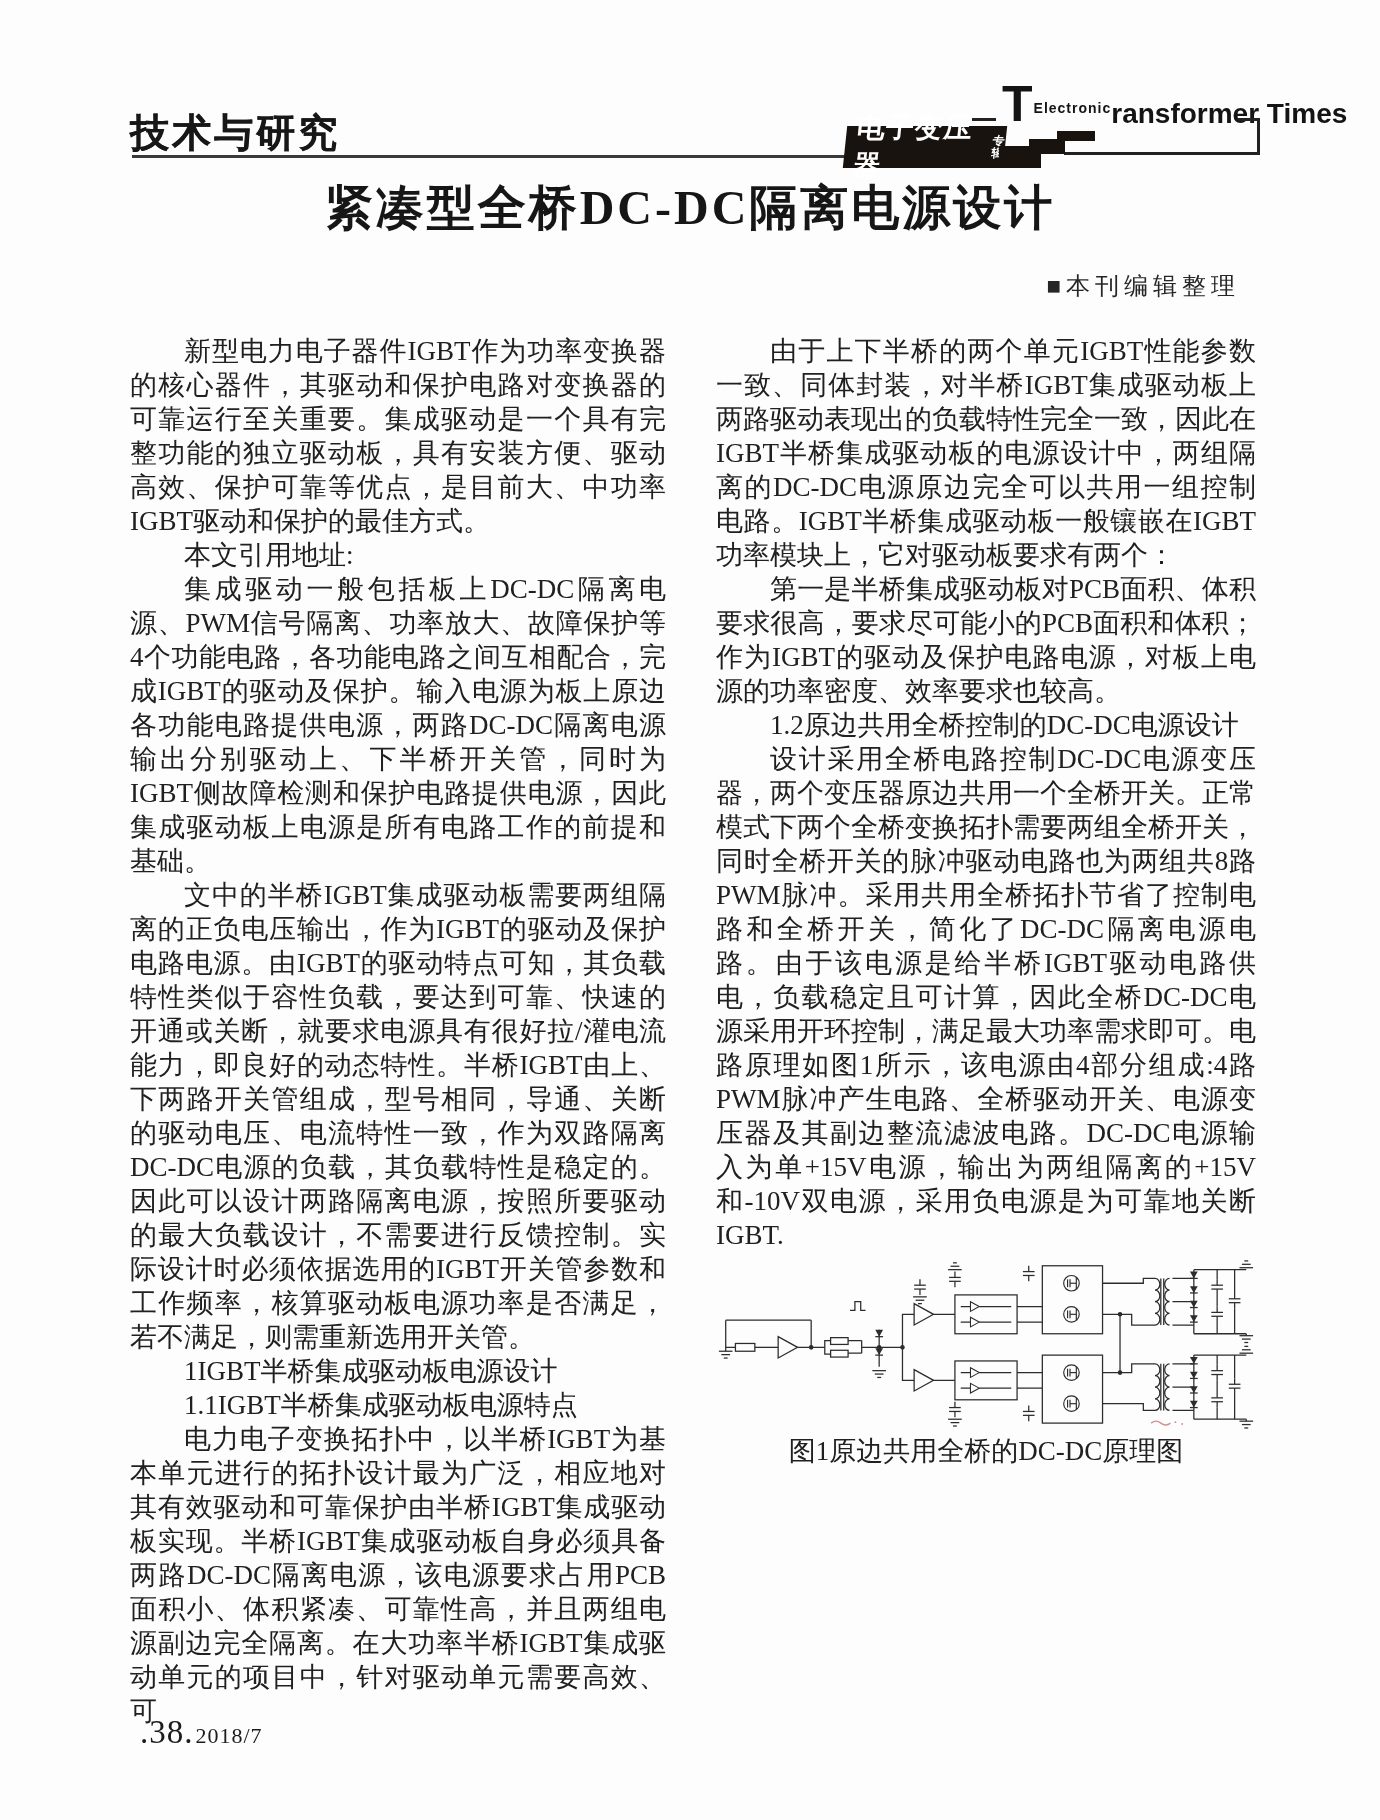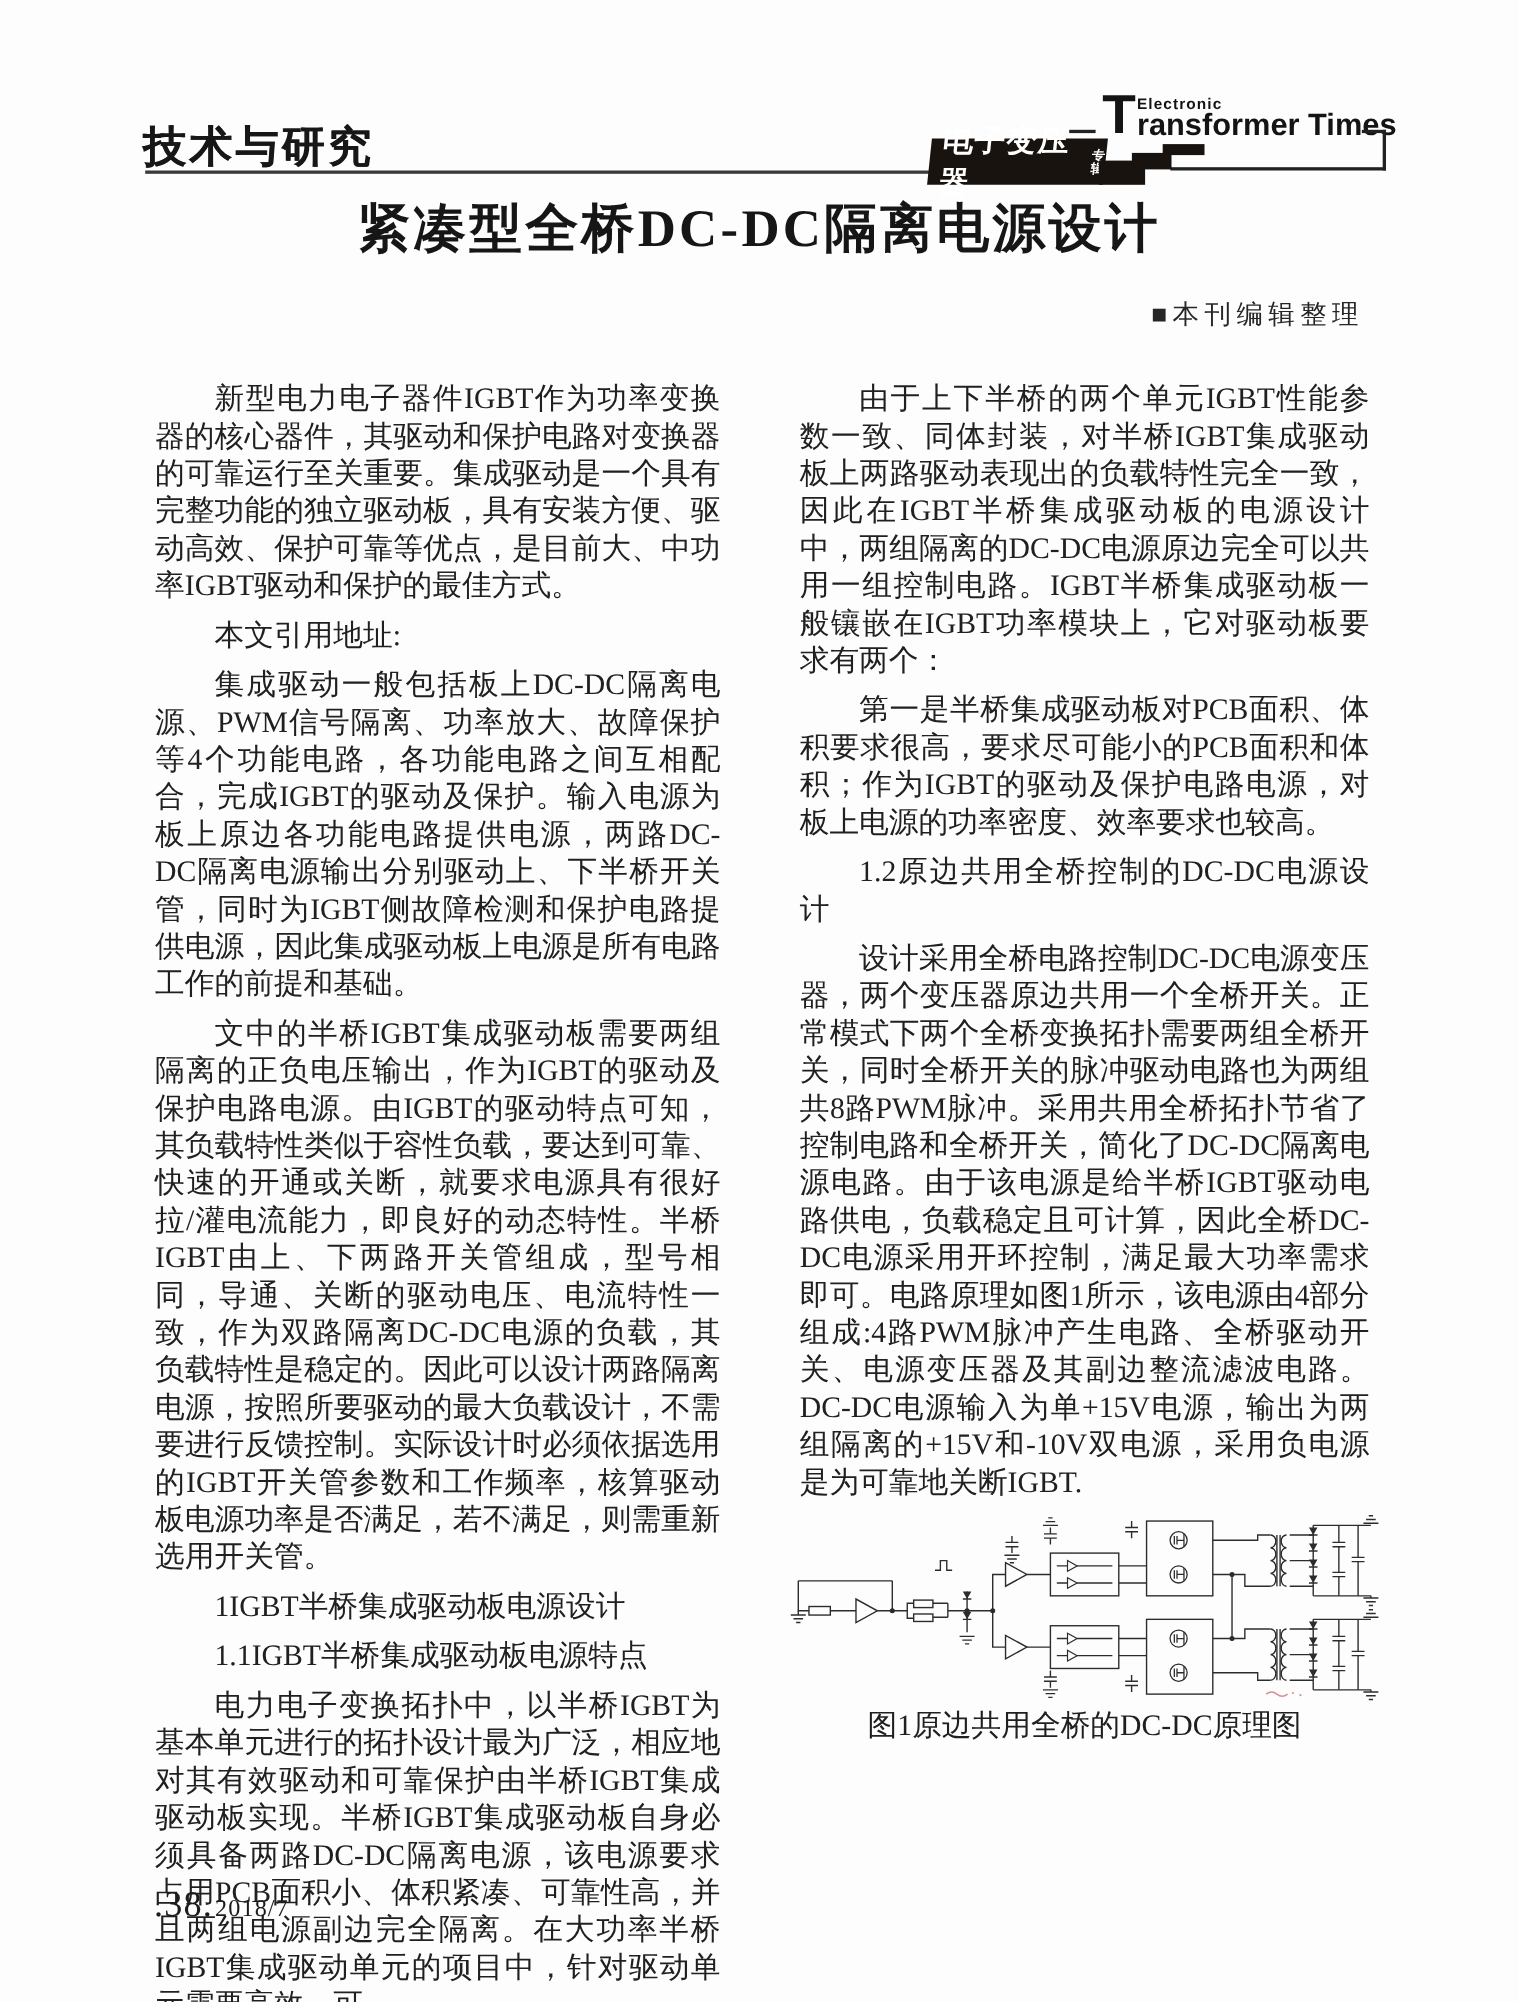--- a/index.html
+++ b/index.html
@@ -16,21 +16,21 @@
     position:absolute;left:130px;top:106px;
     font-family:"Liberation Sans","DejaVu Sans",sans-serif;
     font-weight:900;font-size:39px;letter-spacing:3px;color:#171717;
     text-shadow:0.6px 0 0 #171717;
   }
   .header-rule{position:absolute;left:132px;top:155px;width:714px;height:3px;background:#3a3a3a;}
 
   .logo-type{position:absolute;left:1002px;top:82px;display:flex;align-items:flex-end;
     font-family:"Liberation Sans","DejaVu Sans",sans-serif;font-weight:bold;color:#141414;}
   .logo-t{font-size:50px;line-height:0.9;}
-  .logo-stack{display:flex;flex-direction:column;margin-left:1px;}
+  .logo-stack{display:flex;flex-direction:row;margin-left:1px;}
   .logo-electronic{font-size:14px;letter-spacing:1px;line-height:14px;}
   .logo-rest{font-size:28px;line-height:26px;letter-spacing:0;}
   .logo-dash-left{position:absolute;left:972px;top:118px;width:24px;height:3px;background:#222;}
   .logo-bracket-top{position:absolute;left:1238px;top:118px;width:22px;height:3px;background:#222;}
   .logo-bracket-vert{position:absolute;left:1257px;top:118px;width:3px;height:37px;background:#222;}
   .logo-bracket-bottom{position:absolute;left:1064px;top:152px;width:196px;height:3px;background:#222;}
 
   .logo-box{
     position:absolute;left:845px;top:126px;width:160px;height:42px;
     background:#18130f;transform:skewX(-6deg);
@@ -49,21 +49,21 @@
   .article-title{
     position:absolute;left:0;right:0;top:176px;text-align:center;
     font-size:48px;font-weight:bold;letter-spacing:3px;color:#161616;
   }
   .byline{position:absolute;right:140px;top:270px;font-size:24px;letter-spacing:5px;color:#262626;}
 
   
   .col{position:absolute;top:334px;}
   .col-left{left:130px;width:536px;}
   .col-right{left:716px;width:540px;}
-  .col p{margin:11px;font-size:27px;line-height:34px;text-align:justify;color:#202020;}
+  .col p{margin:0;font-size:27px;line-height:34px;text-align:justify;color:#202020;}
   .indent{text-indent:2em;}
   .url{
     font-family:"Liberation Mono","DejaVu Sans Mono",monospace;
     font-size:24px;letter-spacing:2px;word-break:break-all;text-align:left !important;
   }
 
   
   figure{margin:6px 0 0 0;padding:0;}
   .circuit{display:block;width:100%;height:auto;}
   figcaption{font-size:27px;line-height:40px;text-align:center;color:#202020;}

